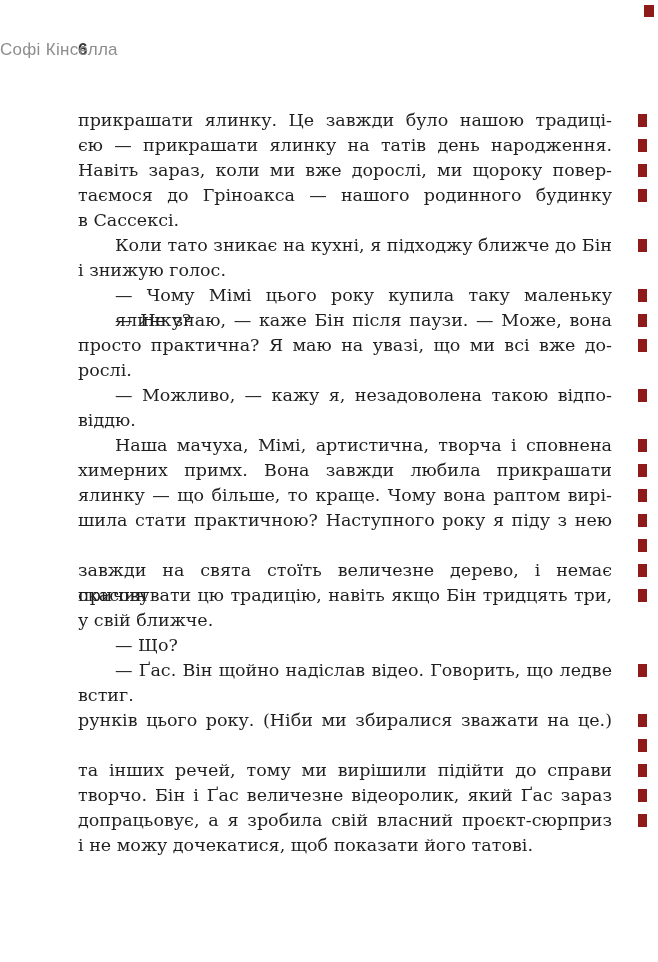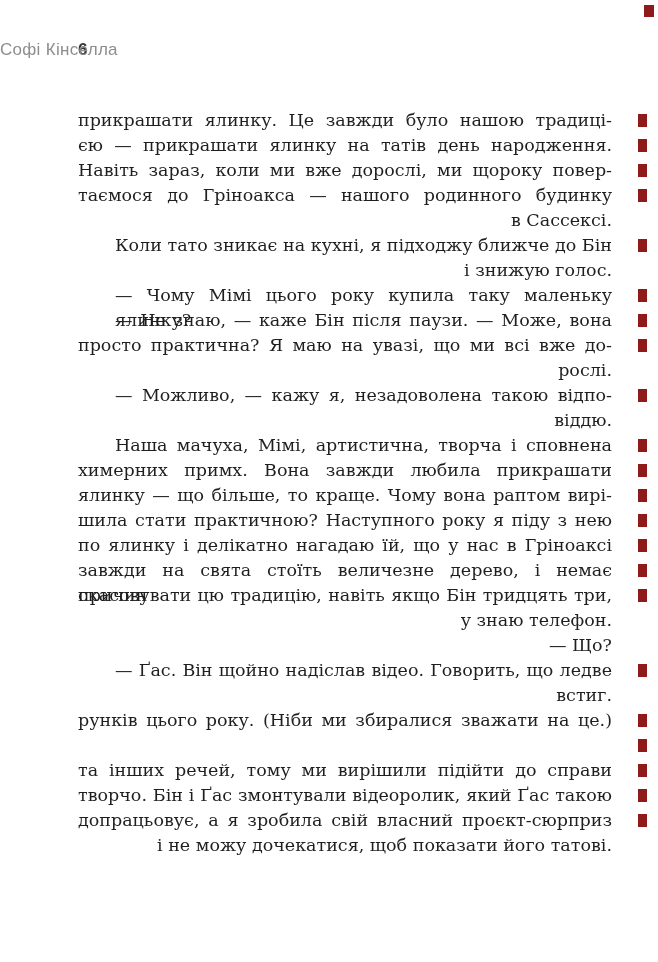--- a/index.html
+++ b/index.html
@@ -47,21 +47,21 @@
     position: absolute;
     top: 108px; left: 78px;
     width: 534px;
   }
   .line {
     position: relative;
     height: 25px;
     line-height: 25px;
     font-size: 17.5px;
     color: var(--text, #1f1f1f);
-    text-align: right;
+    text-align: left;
     white-space: normal;
   }
   .line.indent { padding-left: 37px; }
   .line.full {
     text-align: justify;
     text-align-last: justify;
   }
   .line-marker {
     position: absolute;
     left: 560px; top: 6px;
@@ -92,28 +92,28 @@
       <div class="line indent full"><span class="line-text">— Чому Мімі цього року купила таку маленьку ялинку?</span><span class="line-marker"></span></div>
       <div class="line indent full"><span class="line-text">— Не знаю, — каже Бін після паузи. — Може, вона</span><span class="line-marker"></span></div>
       <div class="line full"><span class="line-text">просто практична? Я маю на увазі, що ми всі вже до-</span><span class="line-marker"></span></div>
       <div class="line"><span class="line-text">рослі.</span></div>
       <div class="line indent full"><span class="line-text">— Можливо, — кажу я, незадоволена такою відпо-</span><span class="line-marker"></span></div>
       <div class="line"><span class="line-text">віддю.</span></div>
       <div class="line indent full"><span class="line-text">Наша мачуха, Мімі, артистична, творча і сповнена</span><span class="line-marker"></span></div>
       <div class="line full"><span class="line-text">химерних примх. Вона завжди любила прикрашати</span><span class="line-marker"></span></div>
       <div class="line full"><span class="line-text">ялинку — що більше, то краще. Чому вона раптом вирі-</span><span class="line-marker"></span></div>
       <div class="line full"><span class="line-text">шила стати практичною? Наступного року я піду з нею</span><span class="line-marker"></span></div>
-      <div class="line full"><span class="line-text">по ялинку і делікатно нагадаю їй, що у нас в Гріноаксі</span><span class="line-marker"></span></div>
+      <div class="line full"><span class="line-marker"></span></div>
       <div class="line full"><span class="line-text">завжди на свята стоїть величезне дерево, і немає причин</span><span class="line-marker"></span></div>
       <div class="line full"><span class="line-text">скасовувати цю традицію, навіть якщо Бін тридцять три,</span><span class="line-marker"></span></div>
-      <div class="line"><span class="line-text">у знаю телефон.</span></div>
+      <div class="line"><span class="line-text">у свій ближче.</span></div>
       <div class="line indent"><span class="line-text">— Що?</span></div>
       <div class="line indent full"><span class="line-text">— Ґас. Він щойно надіслав відео. Говорить, що ледве</span><span class="line-marker"></span></div>
       <div class="line"><span class="line-text">встиг.</span></div>
       <div class="line full"><span class="line-text">рунків цього року. (Ніби ми збиралися зважати на це.)</span><span class="line-marker"></span></div>
       <div class="line full"><span class="line-marker"></span></div>
       <div class="line full"><span class="line-text">та інших речей, тому ми вирішили підійти до справи</span><span class="line-marker"></span></div>
-      <div class="line full"><span class="line-text">творчо. Бін і Ґас змонтували відеоролик, який Ґас такою</span><span class="line-marker"></span></div>
+      <div class="line full"><span class="line-text">творчо. Бін і Ґас величезне відеоролик, який Ґас зараз</span><span class="line-marker"></span></div>
       <div class="line full"><span class="line-text">допрацьовує, а я зробила свій власний проєкт-сюрприз</span><span class="line-marker"></span></div>
       <div class="line"><span class="line-text">і не можу дочекатися, щоб показати його татові.</span></div>
     </div>
 
 </div>
 
 </body></html>

